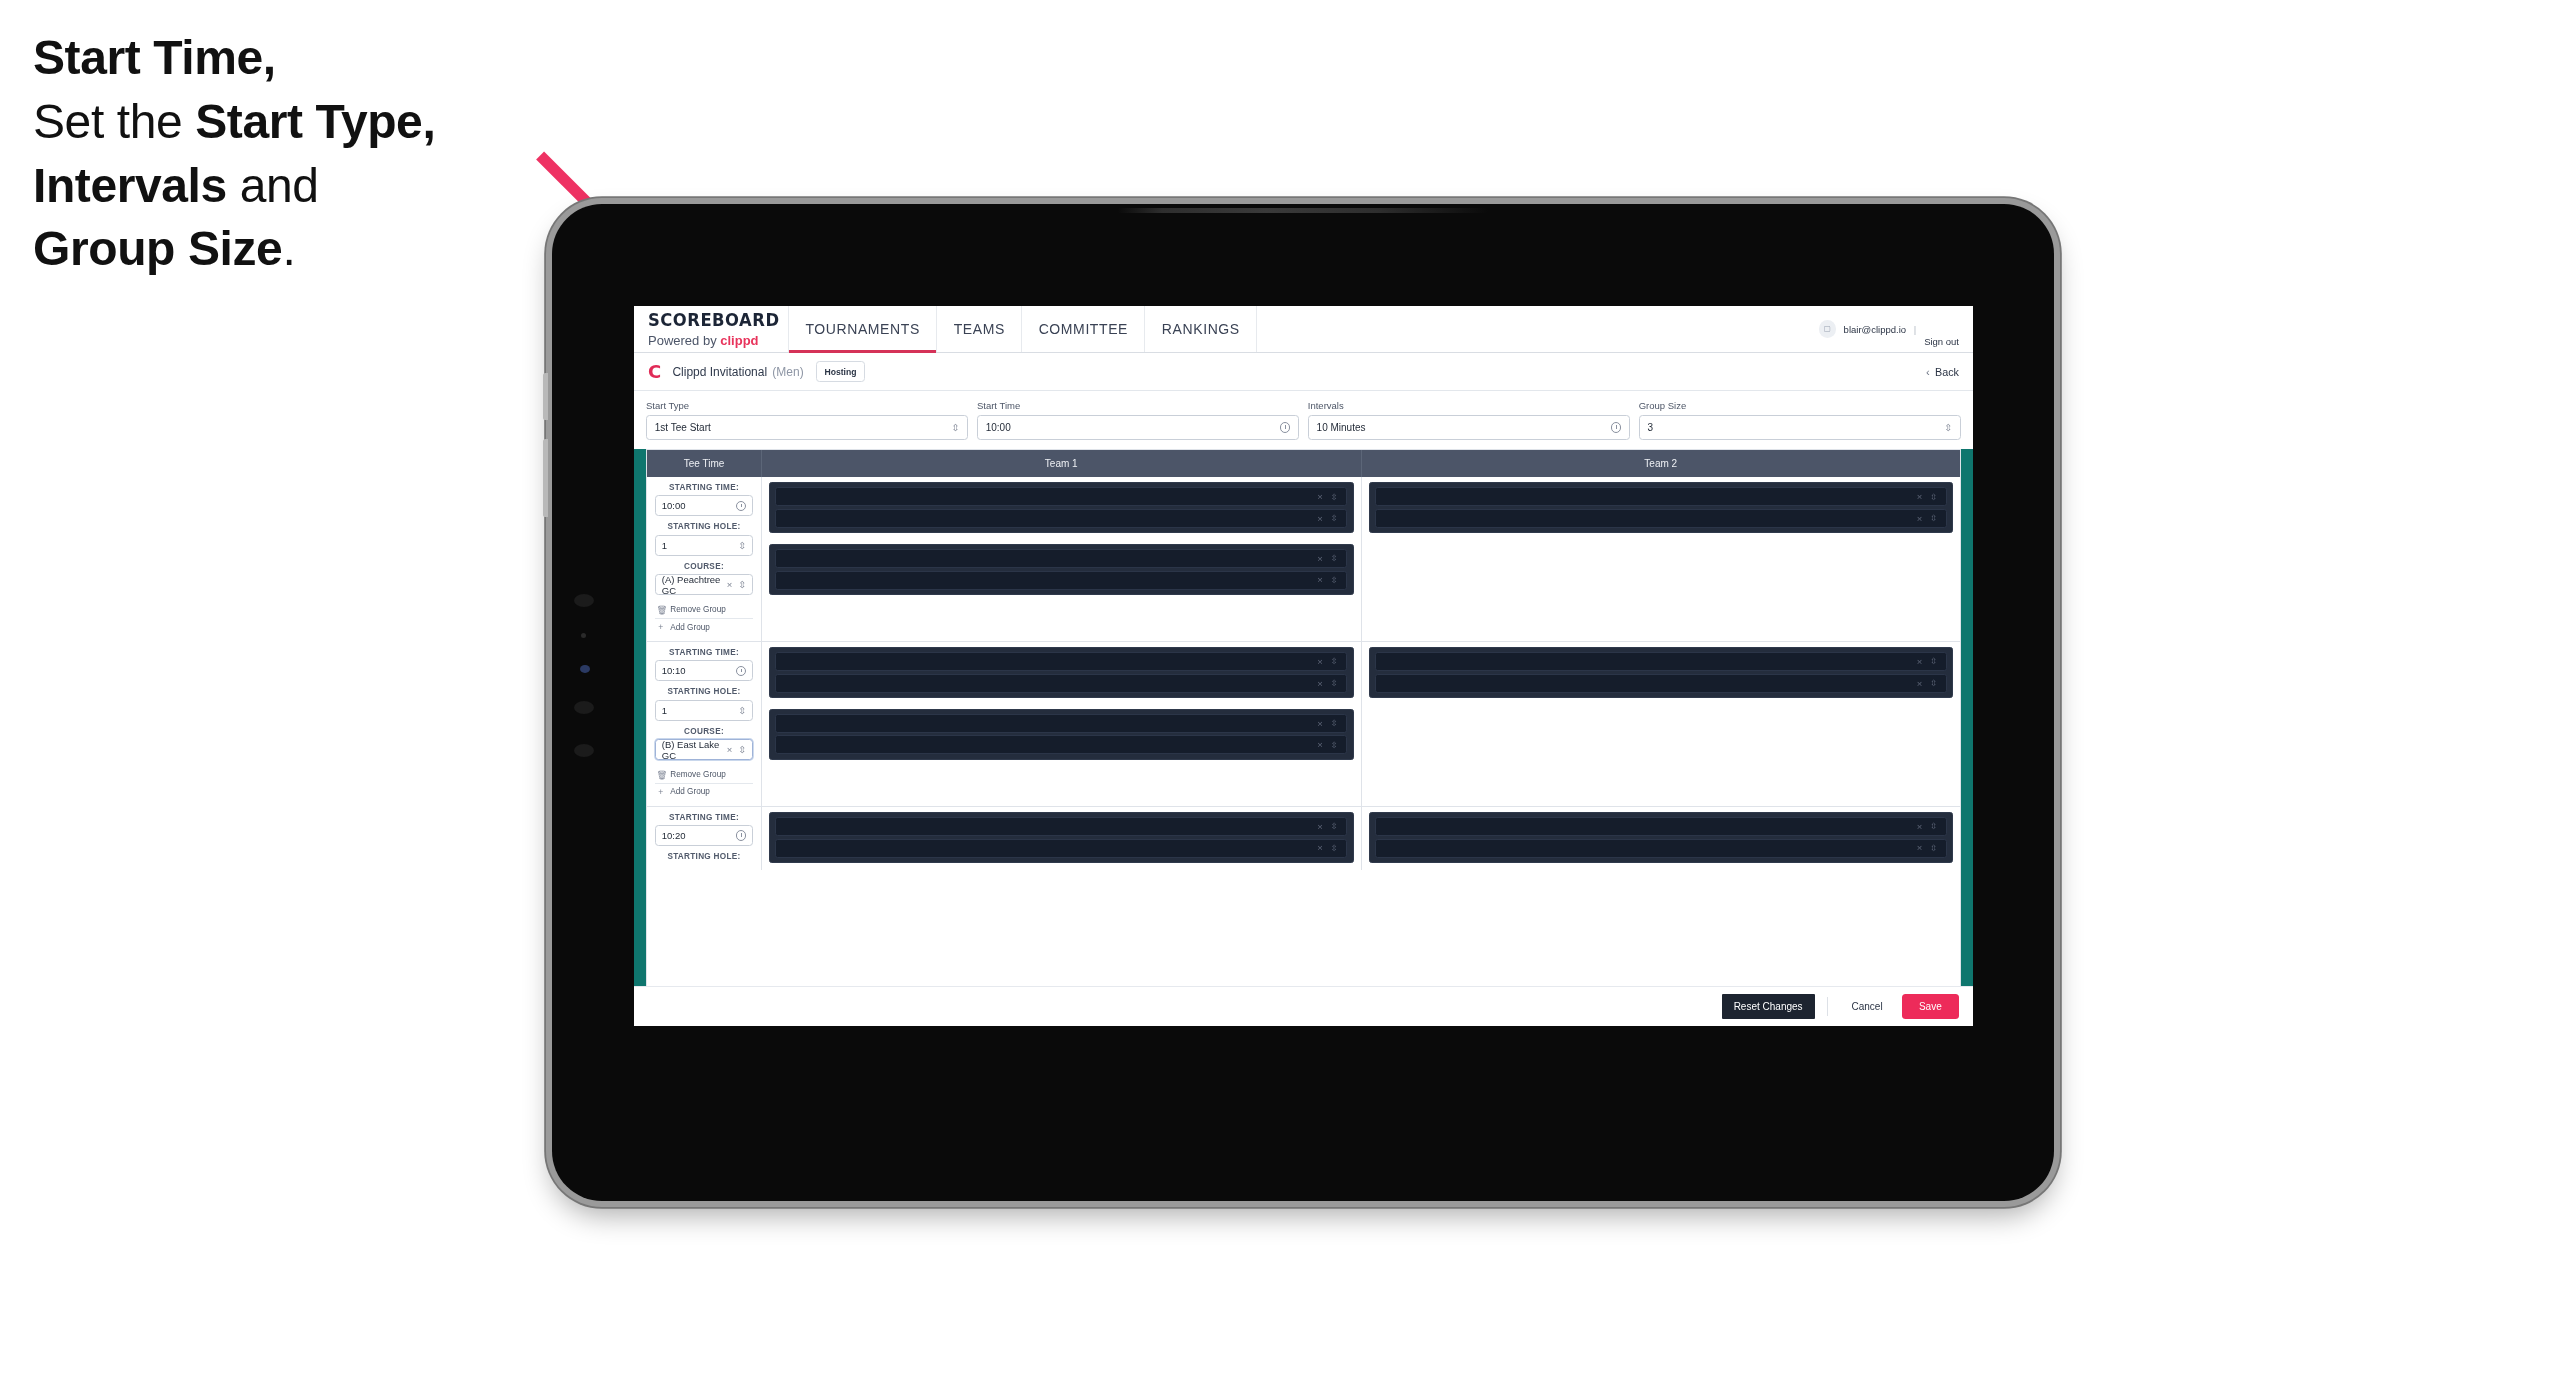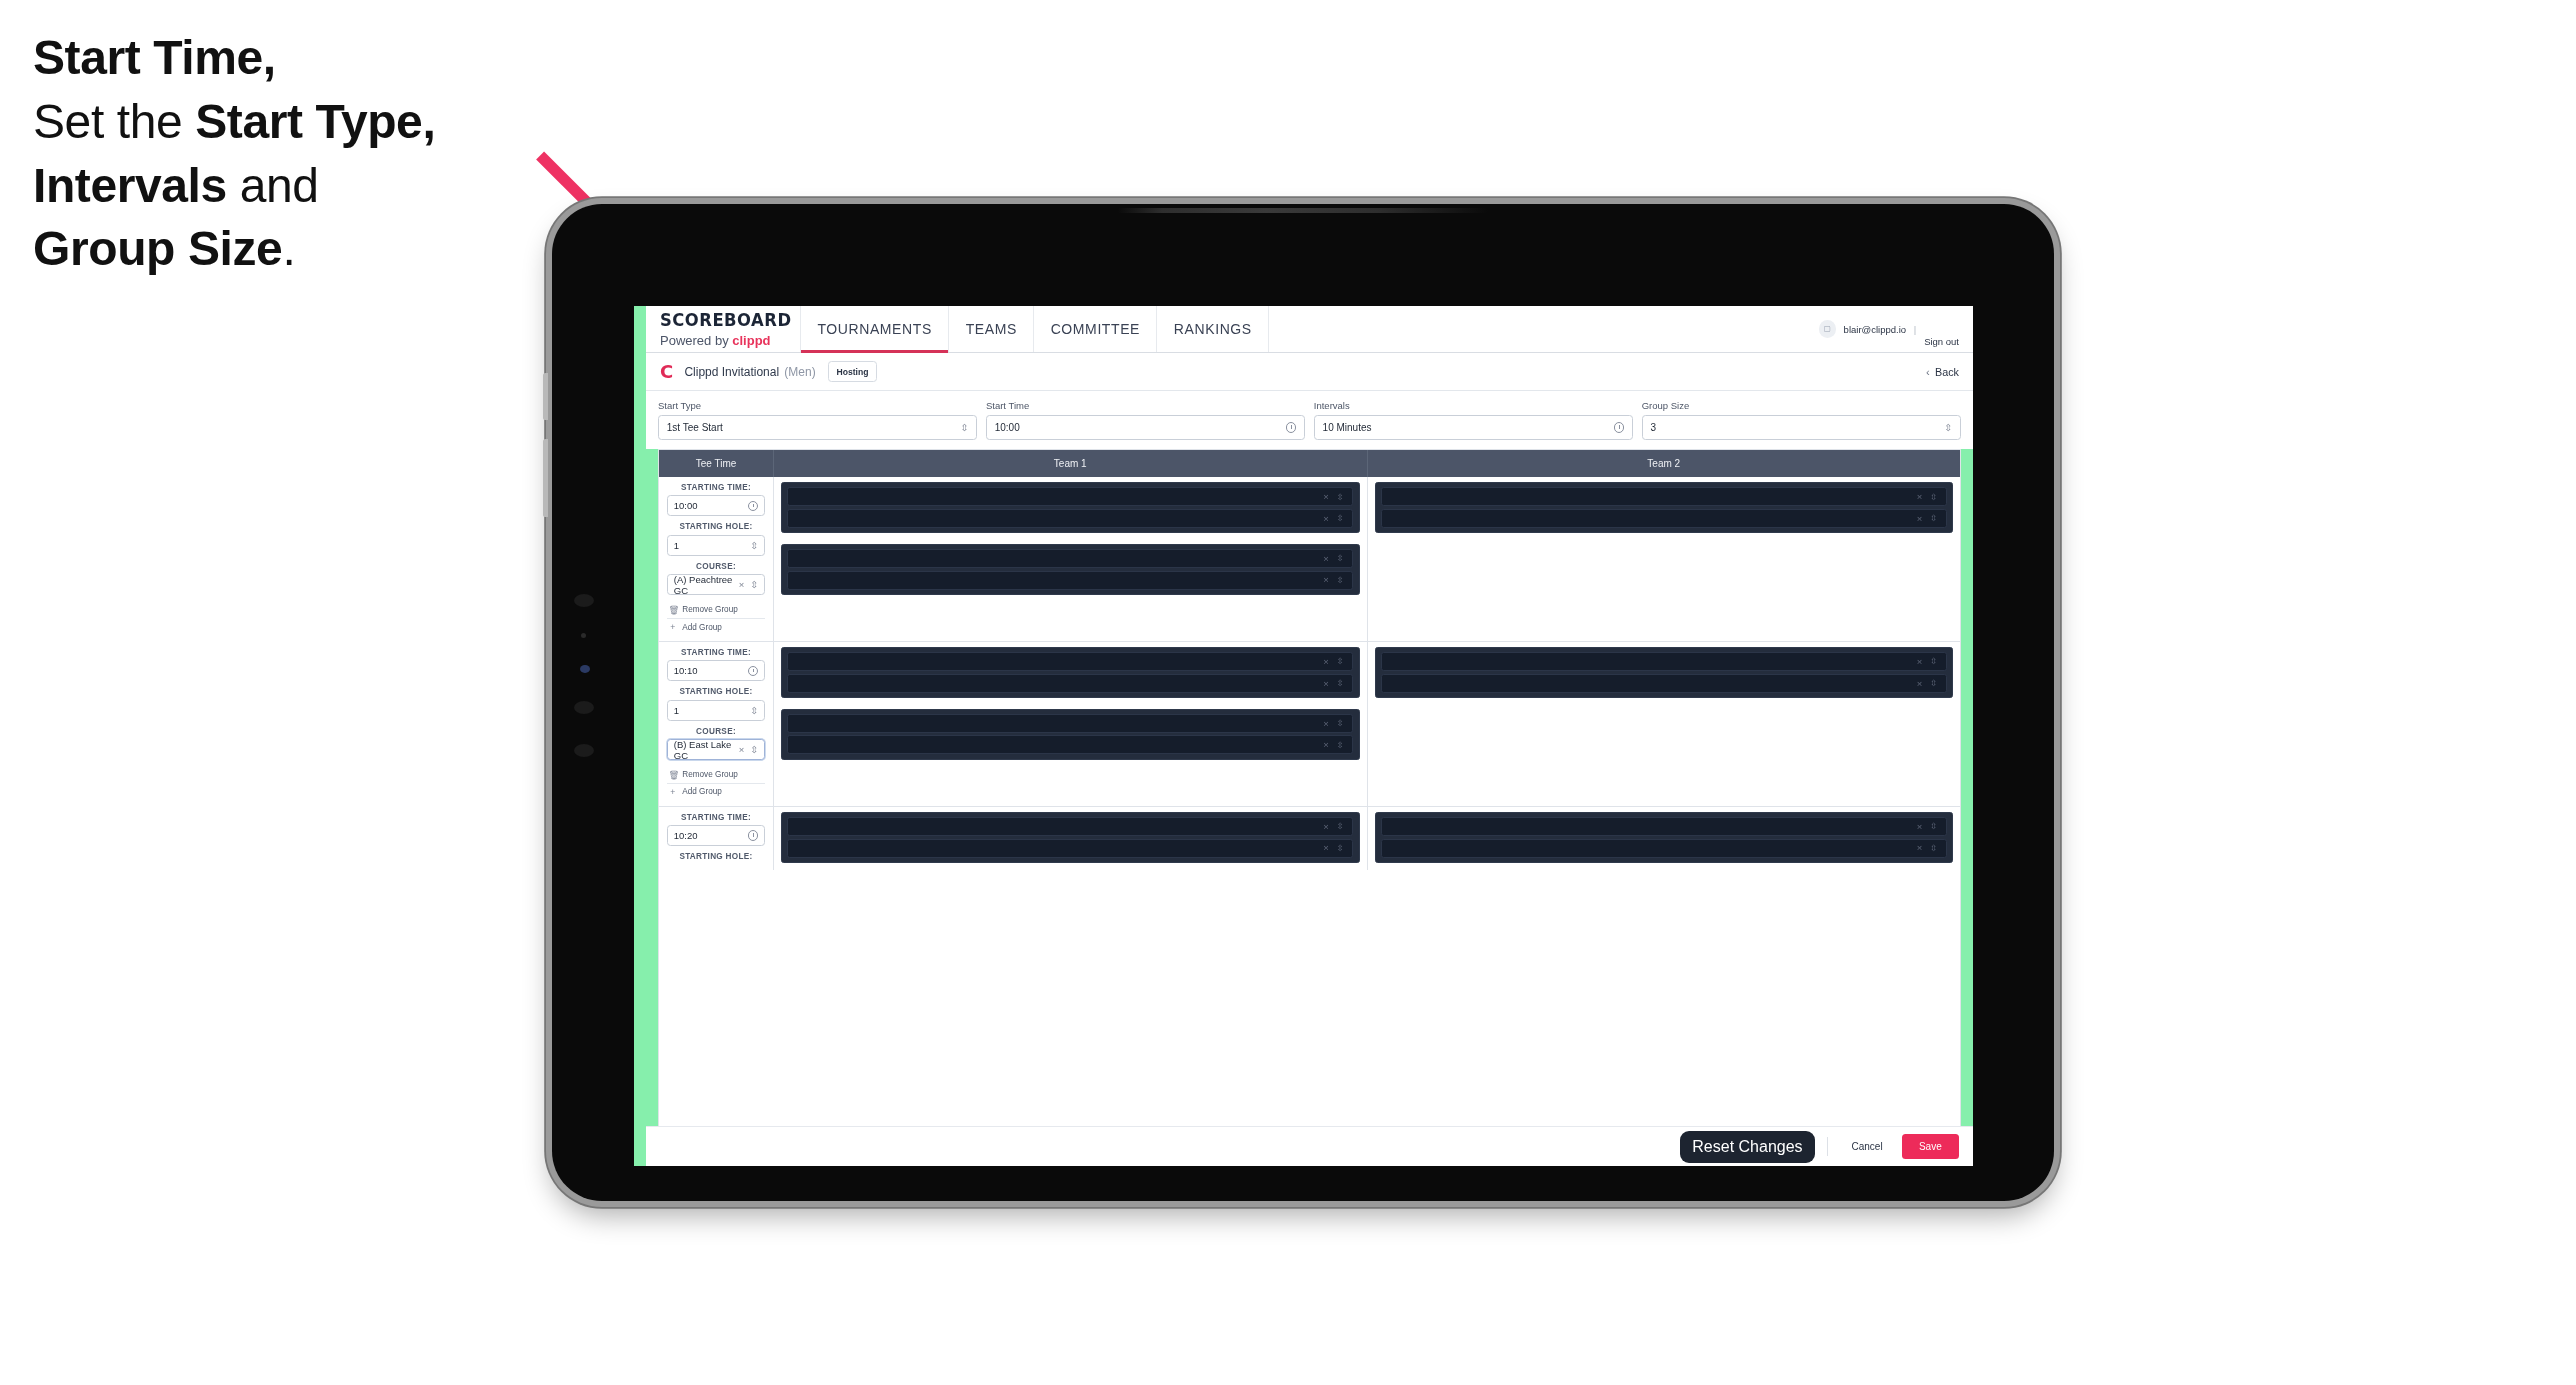--- a/index.html
+++ b/index.html
@@ -66,26 +66,25 @@
     transform: translateX(-50%);
     width: 371px; height: 4.3px;
     background: linear-gradient(90deg, transparent 0%, #2e2e2e 12%, #3a3a3a 40%, #2e2e2e 70%, transparent 100%);
     border-radius: 2.6px;
   }
 
   
   .screen {
     position: absolute;
     left: 82px; top: 102px;
-    width: 1339px; height: 860px;
-    background: #86efac;
+    width: 1339px; height: 720px;
+    background: #0f766e;
     overflow: hidden;
     display: flex;
     flex-direction: column;
-    padding-left: 12px;
   }
 
   
   .topnav {
     height: 47px;
     border-bottom: 0.9px solid #d9dde3;
     display: flex;
     align-items: stretch;
     flex: none;
     background: #fff;
@@ -351,22 +350,22 @@
     flex: none;
     background: #fff;
     border-top: 0.9px solid #e6e9ee;
     display: flex; align-items: center; justify-content: flex-end;
     gap: 0;
     padding-right: 14px;
   }
   .btn-reset {
     background: #1d2430;
     color: #fff;
-    border-radius: 9px;
-    font-size: 16px;
+    border-radius: 1px;
+    font-size: 10px;
     padding: 7px 12px;
     cursor: pointer;
   }
   .foot-div {
     width: 0.9px; height: 19px;
     background: #dde1e7;
     margin: 0 12px;
   }
   .btn-cancel {
     color: #2b3445;

